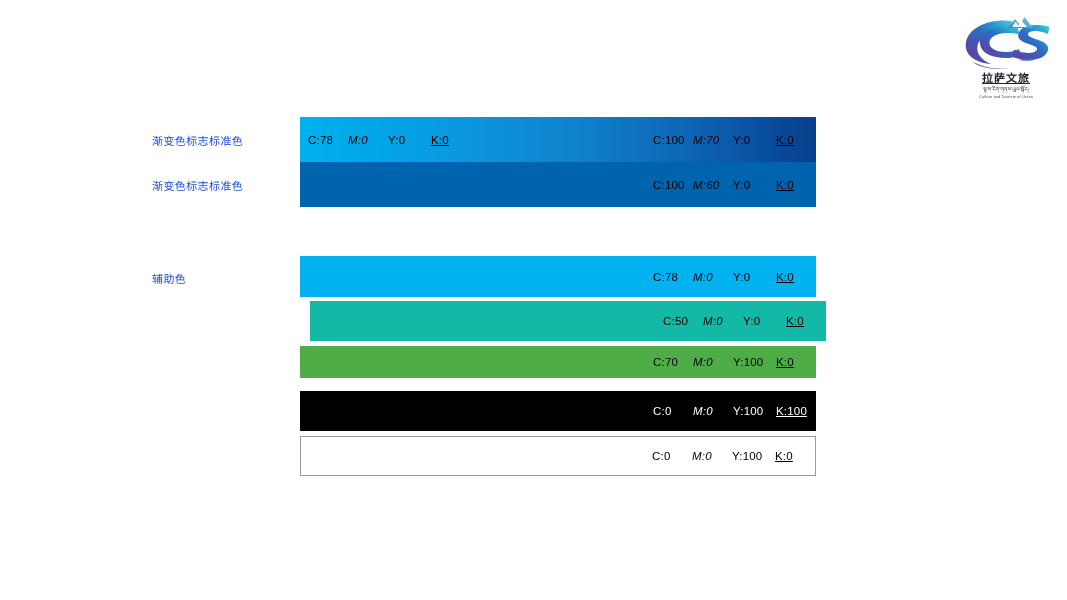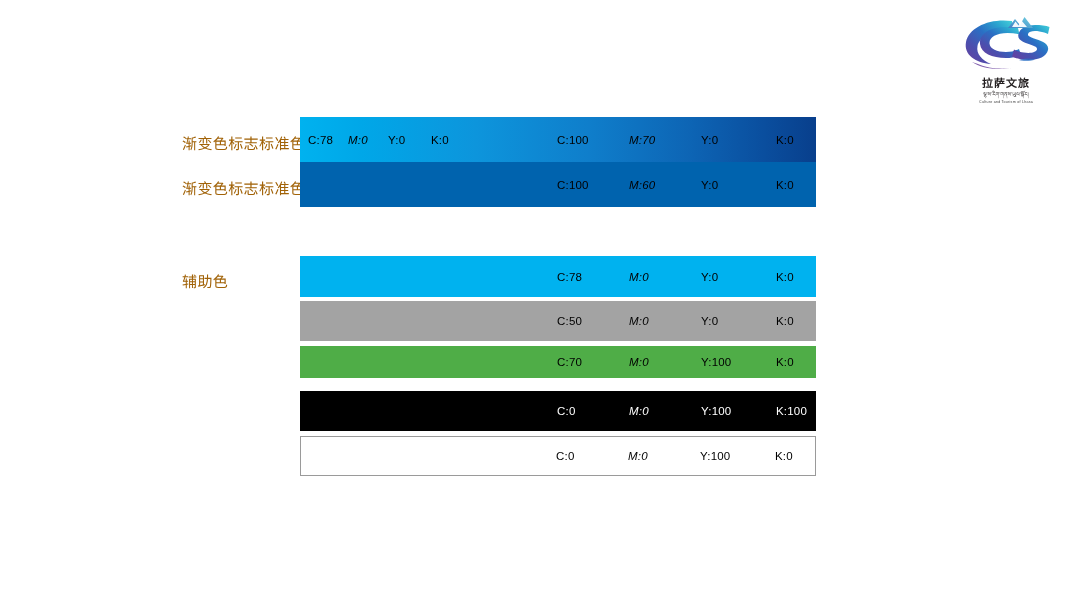--- a/index.html
+++ b/index.html
@@ -34,22 +34,23 @@
     height: 58px;
     display: block;
   }
   .logo-cn {
     font-family: "DejaVu Sans", sans-serif;
     font-size: 11px;
     font-weight: 700;
     letter-spacing: 1px;
     color: #231f20;
     line-height: 1.05;
-    margin-top: 6px;
-    white-space: nowrap;
+    margin-top: 1px;
+    white-space: nowrap;
+    text-decoration: underline;
   }
   .logo-ti {
     font-family: "DejaVu Sans", sans-serif;
     font-size: 5px;
     color: #231f20;
     line-height: 1.1;
     margin-top: 2px;
     white-space: nowrap;
     transform: scaleX(1.05);
   }
@@ -67,26 +68,25 @@
     position: absolute;
     left: 0;
     top: 0;
     width: 1067px;
     height: 600px;
   }
 
   .row-label {
     position: absolute;
     font-family: "DejaVu Sans", "Liberation Sans", sans-serif;
-    font-size: 15px;
+    font-size: 11px;
     font-weight: 500;
-    color: #a16207;
+    color: #1d4ed8;
     white-space: nowrap;
     letter-spacing: 0.4px;
-    margin-left: 30px;
   }
 
   .bar {
     position: absolute;
     left: 300px;
     width: 516px;
     box-sizing: border-box;
     display: flex;
     align-items: center;
   }
@@ -99,32 +99,31 @@
     font-weight: 400;
     letter-spacing: 0.2px;
     white-space: nowrap;
   }
   .cmyk span {
     display: inline-block;
   }
   .cmyk .c { width: 40px; }
   .cmyk .m { width: 40px; font-style: italic; }
   .cmyk .y { width: 43px; }
-  .cmyk .k { width: 34px; }
+  .cmyk .k { width: 34px; text-decoration: underline; }
 
   
   .cmyk-left {
     position: absolute;
     left: 8px;
   }
   
   .cmyk-right {
     position: absolute;
     right: 6px;
-    gap: 32px;
   }
 
   .txt-dark  { color: #000000; }
   .txt-light { color: #ffffff; }
 
   
   #bar-gradient {
     top: 117px;
     height: 45px;
     background: linear-gradient(to right,
@@ -142,21 +141,22 @@
     background: #0063ae;
   }
   #bar-aux-cyan {
     top: 256px;
     height: 41px;
     background: #00b2ef;
   }
   #bar-aux-lightblue {
     top: 301px;
     height: 40px;
-    background: #a3a3a3;
+    background: #14b8a6;
+    margin-left: 10px;
   }
   #bar-aux-green {
     top: 346px;
     height: 32px;
     background: #4fad47;
   }
   #bar-aux-black {
     top: 391px;
     height: 40px;
     background: #000000;

